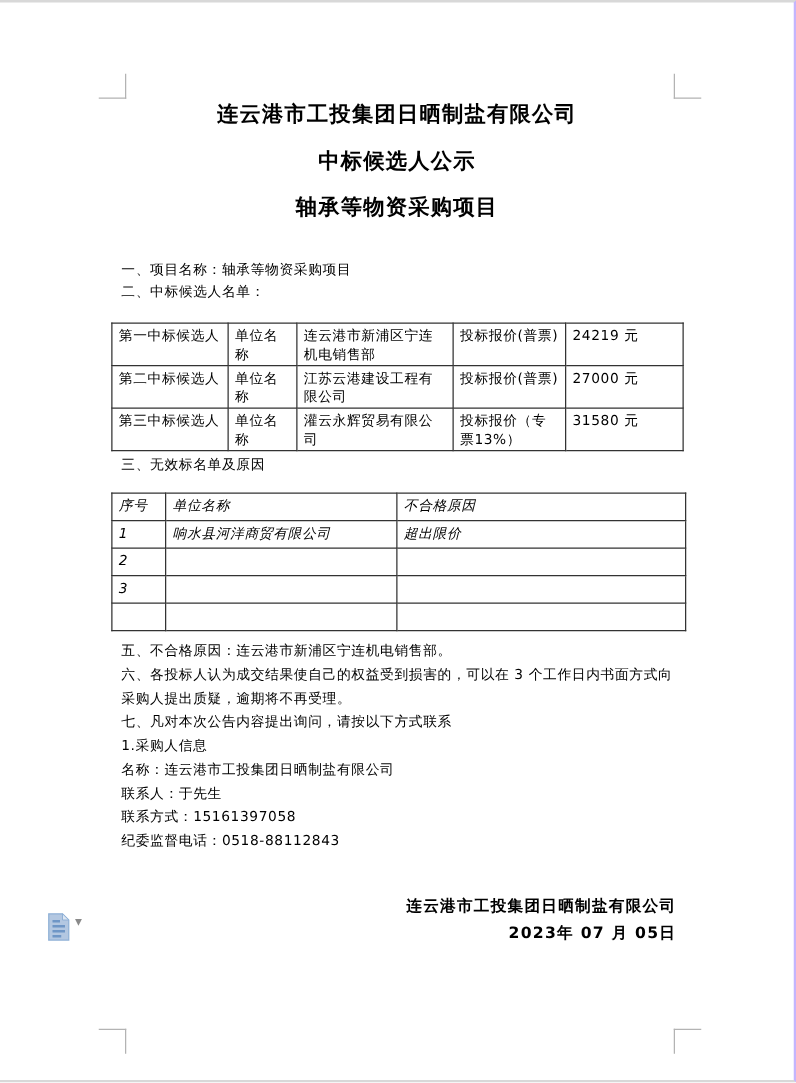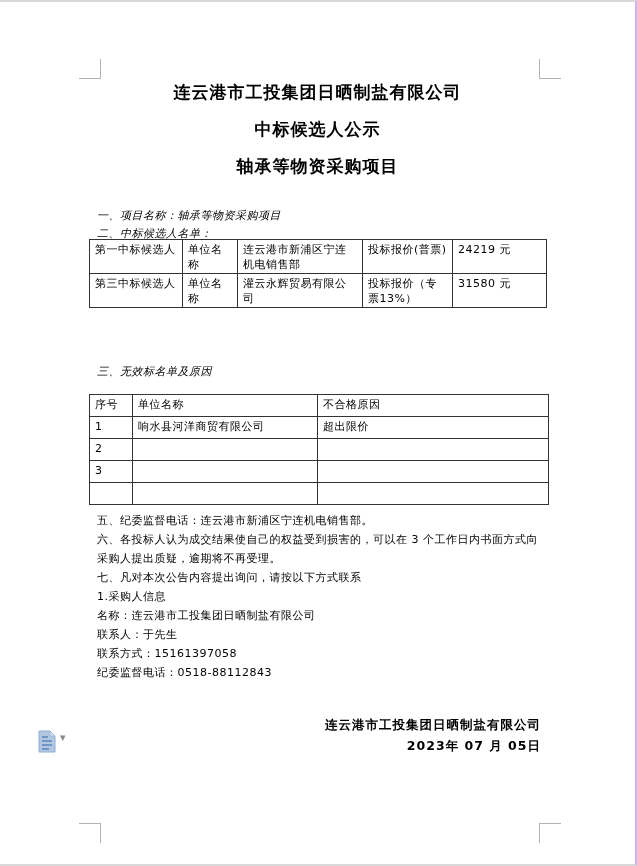--- a/index.html
+++ b/index.html
@@ -10,39 +10,39 @@
     border-top:2px solid #d8d8d8; border-right:2px solid #c4b5fd;
     border-bottom:2px solid #d8d8d8;
     overflow:hidden;
   }
 
   
   .title-block { position:absolute; top:82px; left:0; right:0; text-align:center; }
   .title-line { font-size:17px; font-weight:bold; line-height:17px; margin:0 0 20px 0; letter-spacing:1px; }
 
   
-  .bodytext { font-size:11px; line-height:18px; letter-spacing:0.5px;font-style:italic; }
+  .bodytext { font-size:11px; line-height:18px; letter-spacing:0.5px; }
 
   .sec12 { position:absolute; top:205px; left:97px; }
   .sec12 div { margin:0; }
 
   .sec3 { position:absolute; top:361px; left:97px; }
 
   
   table { border-collapse:collapse; table-layout:fixed; }
   .doc-table { position:absolute; left:89px; }
   .doc-table td, .doc-table th {
     border:1px solid #333; font-size:11px; line-height:15px;
     padding:2px 5px 0 5px; vertical-align:top; text-align:left;
     font-weight:normal; letter-spacing:0.5px; overflow:hidden;
   }
-  .candidates { top:237px; width:457px;padding-left:48px; }
+  .candidates { top:256px; width:457px;padding-left:48px; }
   .candidates tr { height:34px; }
   .invalid { top:392px; width:459px; }
-  .invalid tr { height:22px; }
+  .invalid tr { height:22px;font-style:italic; }
 
   
   .bodyblock { position:absolute; top:509px; left:97px; width:447px; }
   .bodyblock p { margin:0; font-size:11px; line-height:19px; letter-spacing:0.5px; }
 
   
   .footer-block { position:absolute; top:712px; right:94px; text-align:right; }
   .footer-block div { font-size:12.5px; font-weight:bold; line-height:21px; letter-spacing:1px; }
 
   
@@ -88,20 +88,27 @@
     </colgroup>
     <tbody>
       <tr>
         <td>第一中标候选人</td>
         <td>单位名称</td>
         <td>连云港市新浦区宁连机电销售部</td>
         <td>投标报价(普票)</td>
         <td>24219 元</td>
       </tr>
       <tr>
+        <td>第二中标候选人</td>
+        <td>单位名称</td>
+        <td>江苏云港建设工程有限公司</td>
+        <td>投标报价(普票)</td>
+        <td>27000 元</td>
+      </tr>
+      <tr>
         <td>第三中标候选人</td>
         <td>单位名称</td>
         <td>灌云永辉贸易有限公司</td>
         <td>投标报价（专票13%）</td>
         <td>31580 元</td>
       </tr>
     </tbody>
   </table>
 
   <div class="sec3 bodytext">三、无效标名单及原因</div>
@@ -135,21 +142,21 @@
       </tr>
       <tr>
         <td></td>
         <td></td>
         <td></td>
       </tr>
     </tbody>
   </table>
 
   <div class="bodyblock">
-    <p>五、纪委监督电话：连云港市新浦区宁连机电销售部。</p>
+    <p>五、不合格原因：连云港市新浦区宁连机电销售部。</p>
     <p>六、各投标人认为成交结果使自己的权益受到损害的，可以在 3 个工作日内书面方式向采购人提出质疑，逾期将不再受理。</p>
     <p>七、凡对本次公告内容提出询问，请按以下方式联系</p>
     <p>1.采购人信息</p>
     <p>名称：连云港市工投集团日晒制盐有限公司</p>
     <p>联系人：于先生</p>
     <p>联系方式：15161397058</p>
     <p>纪委监督电话：0518-88112843</p>
   </div>
 
   <div class="footer-block">

